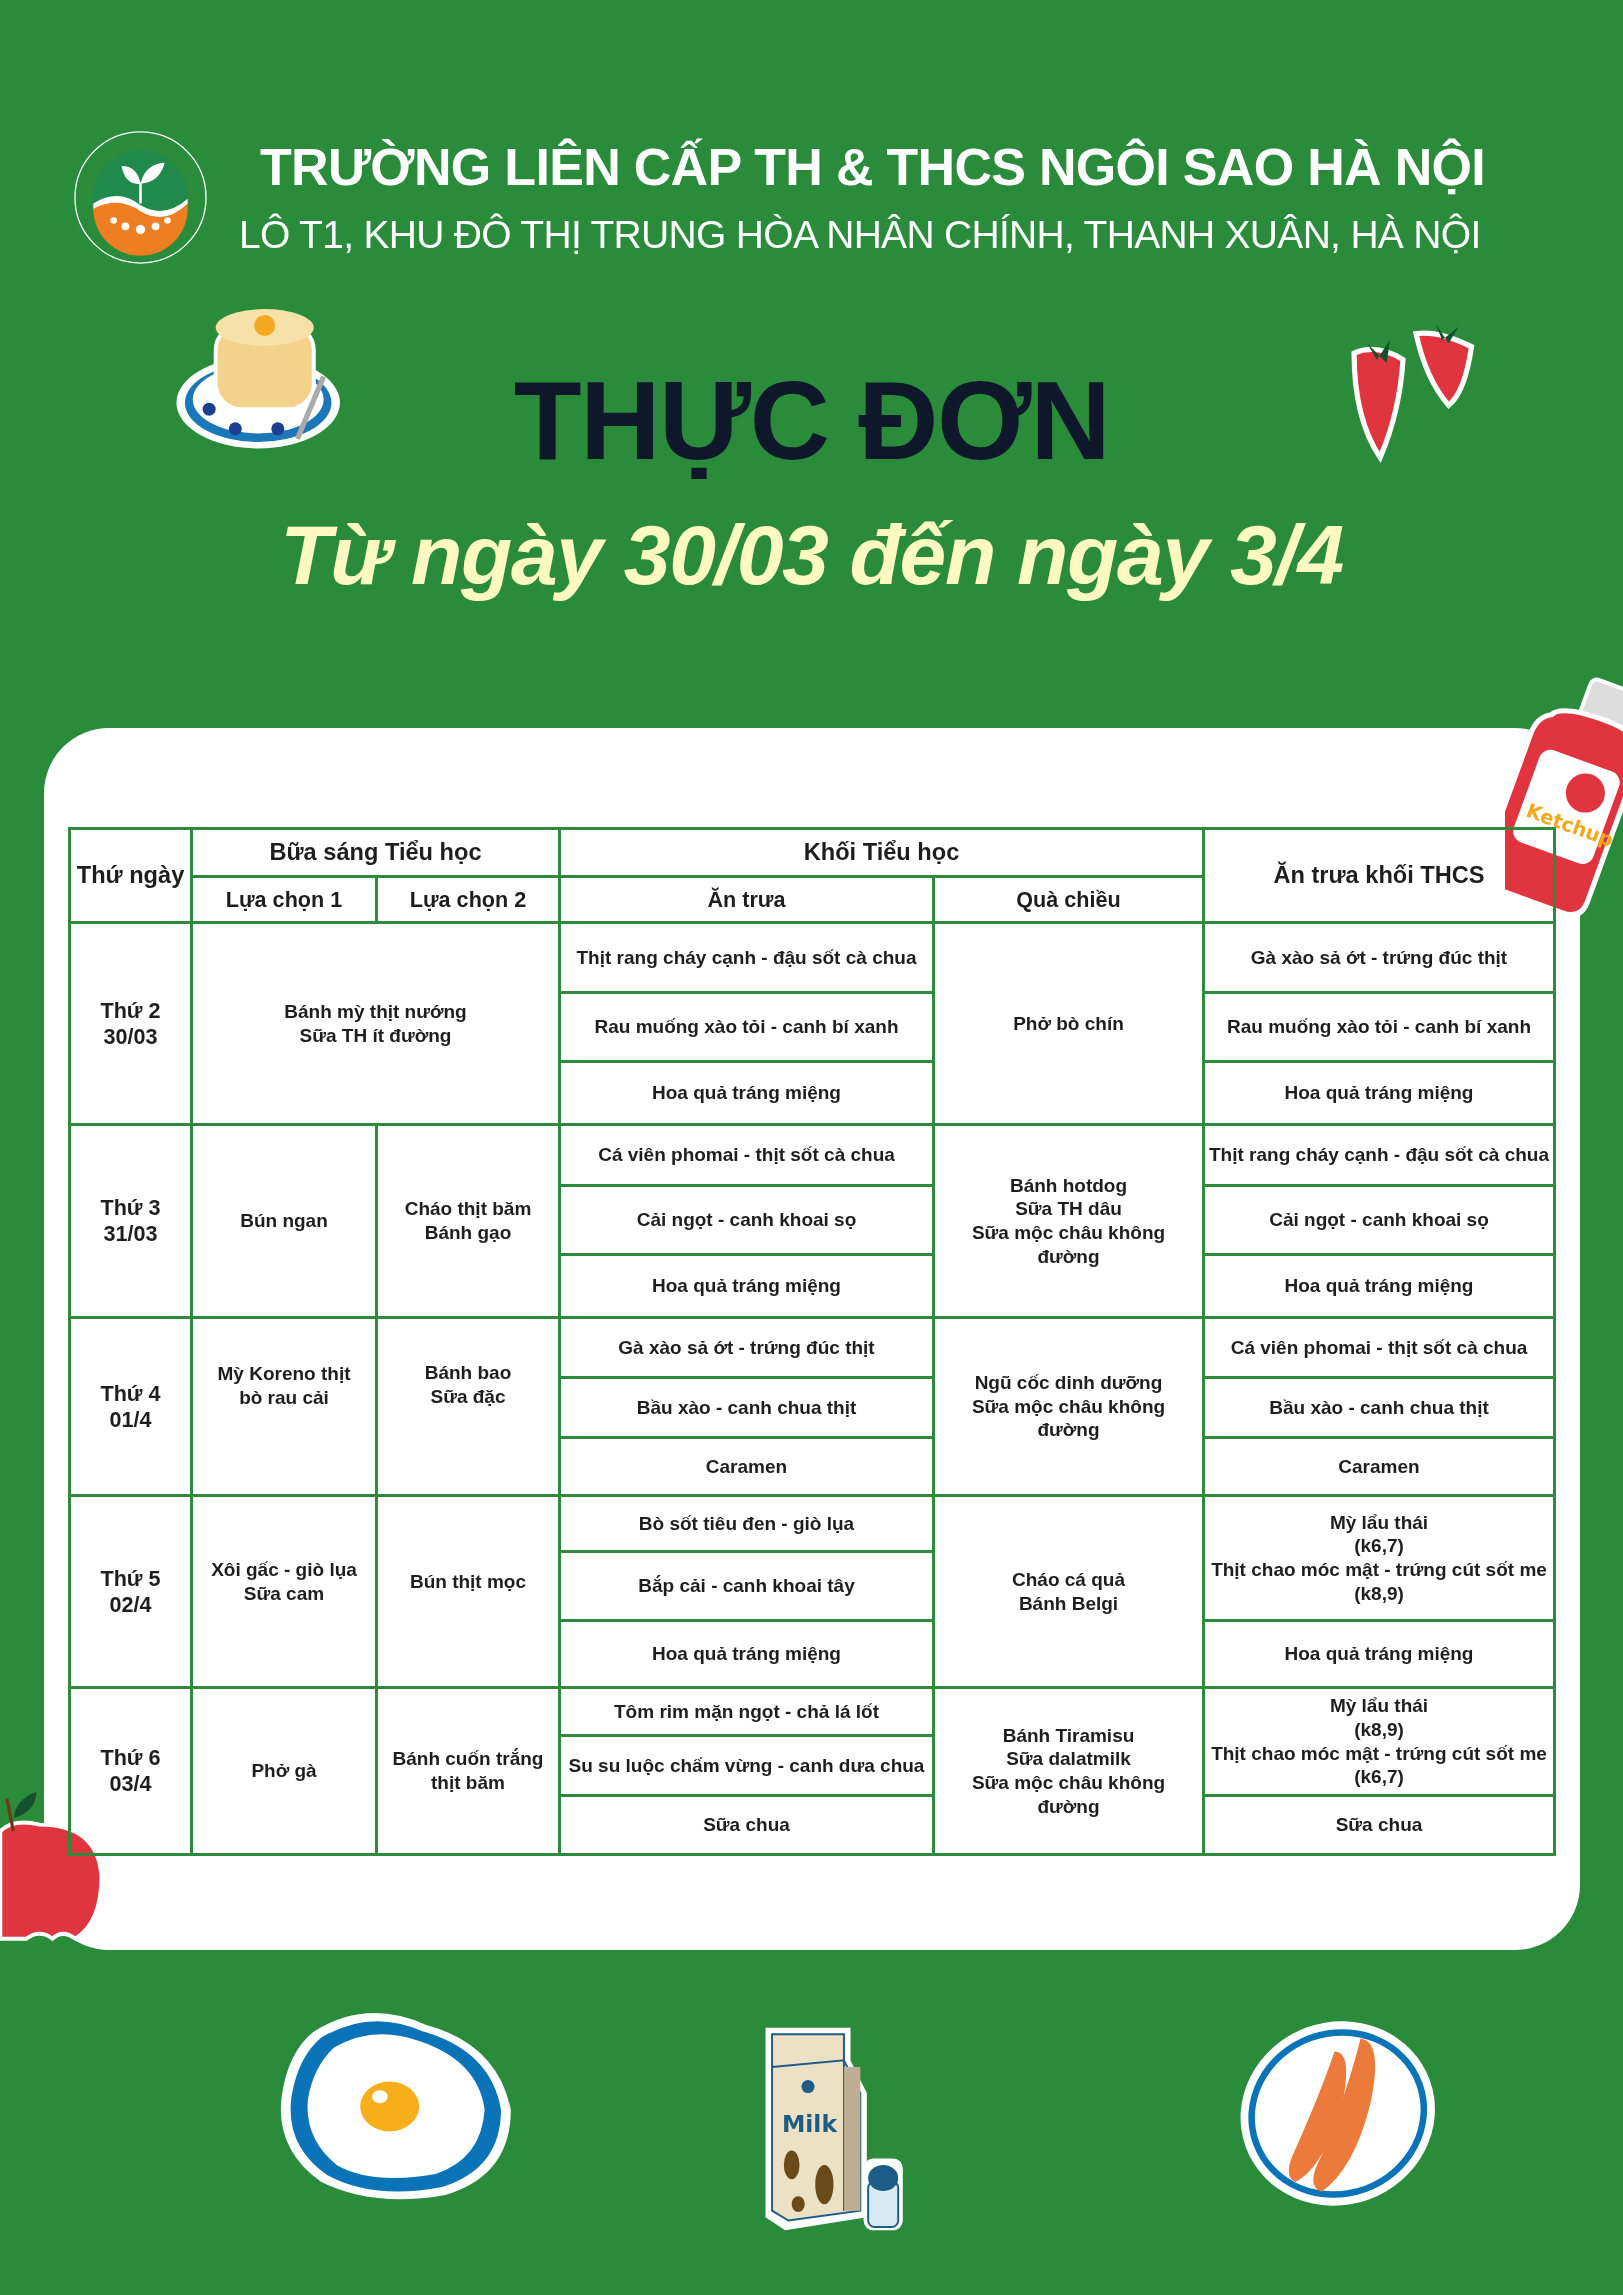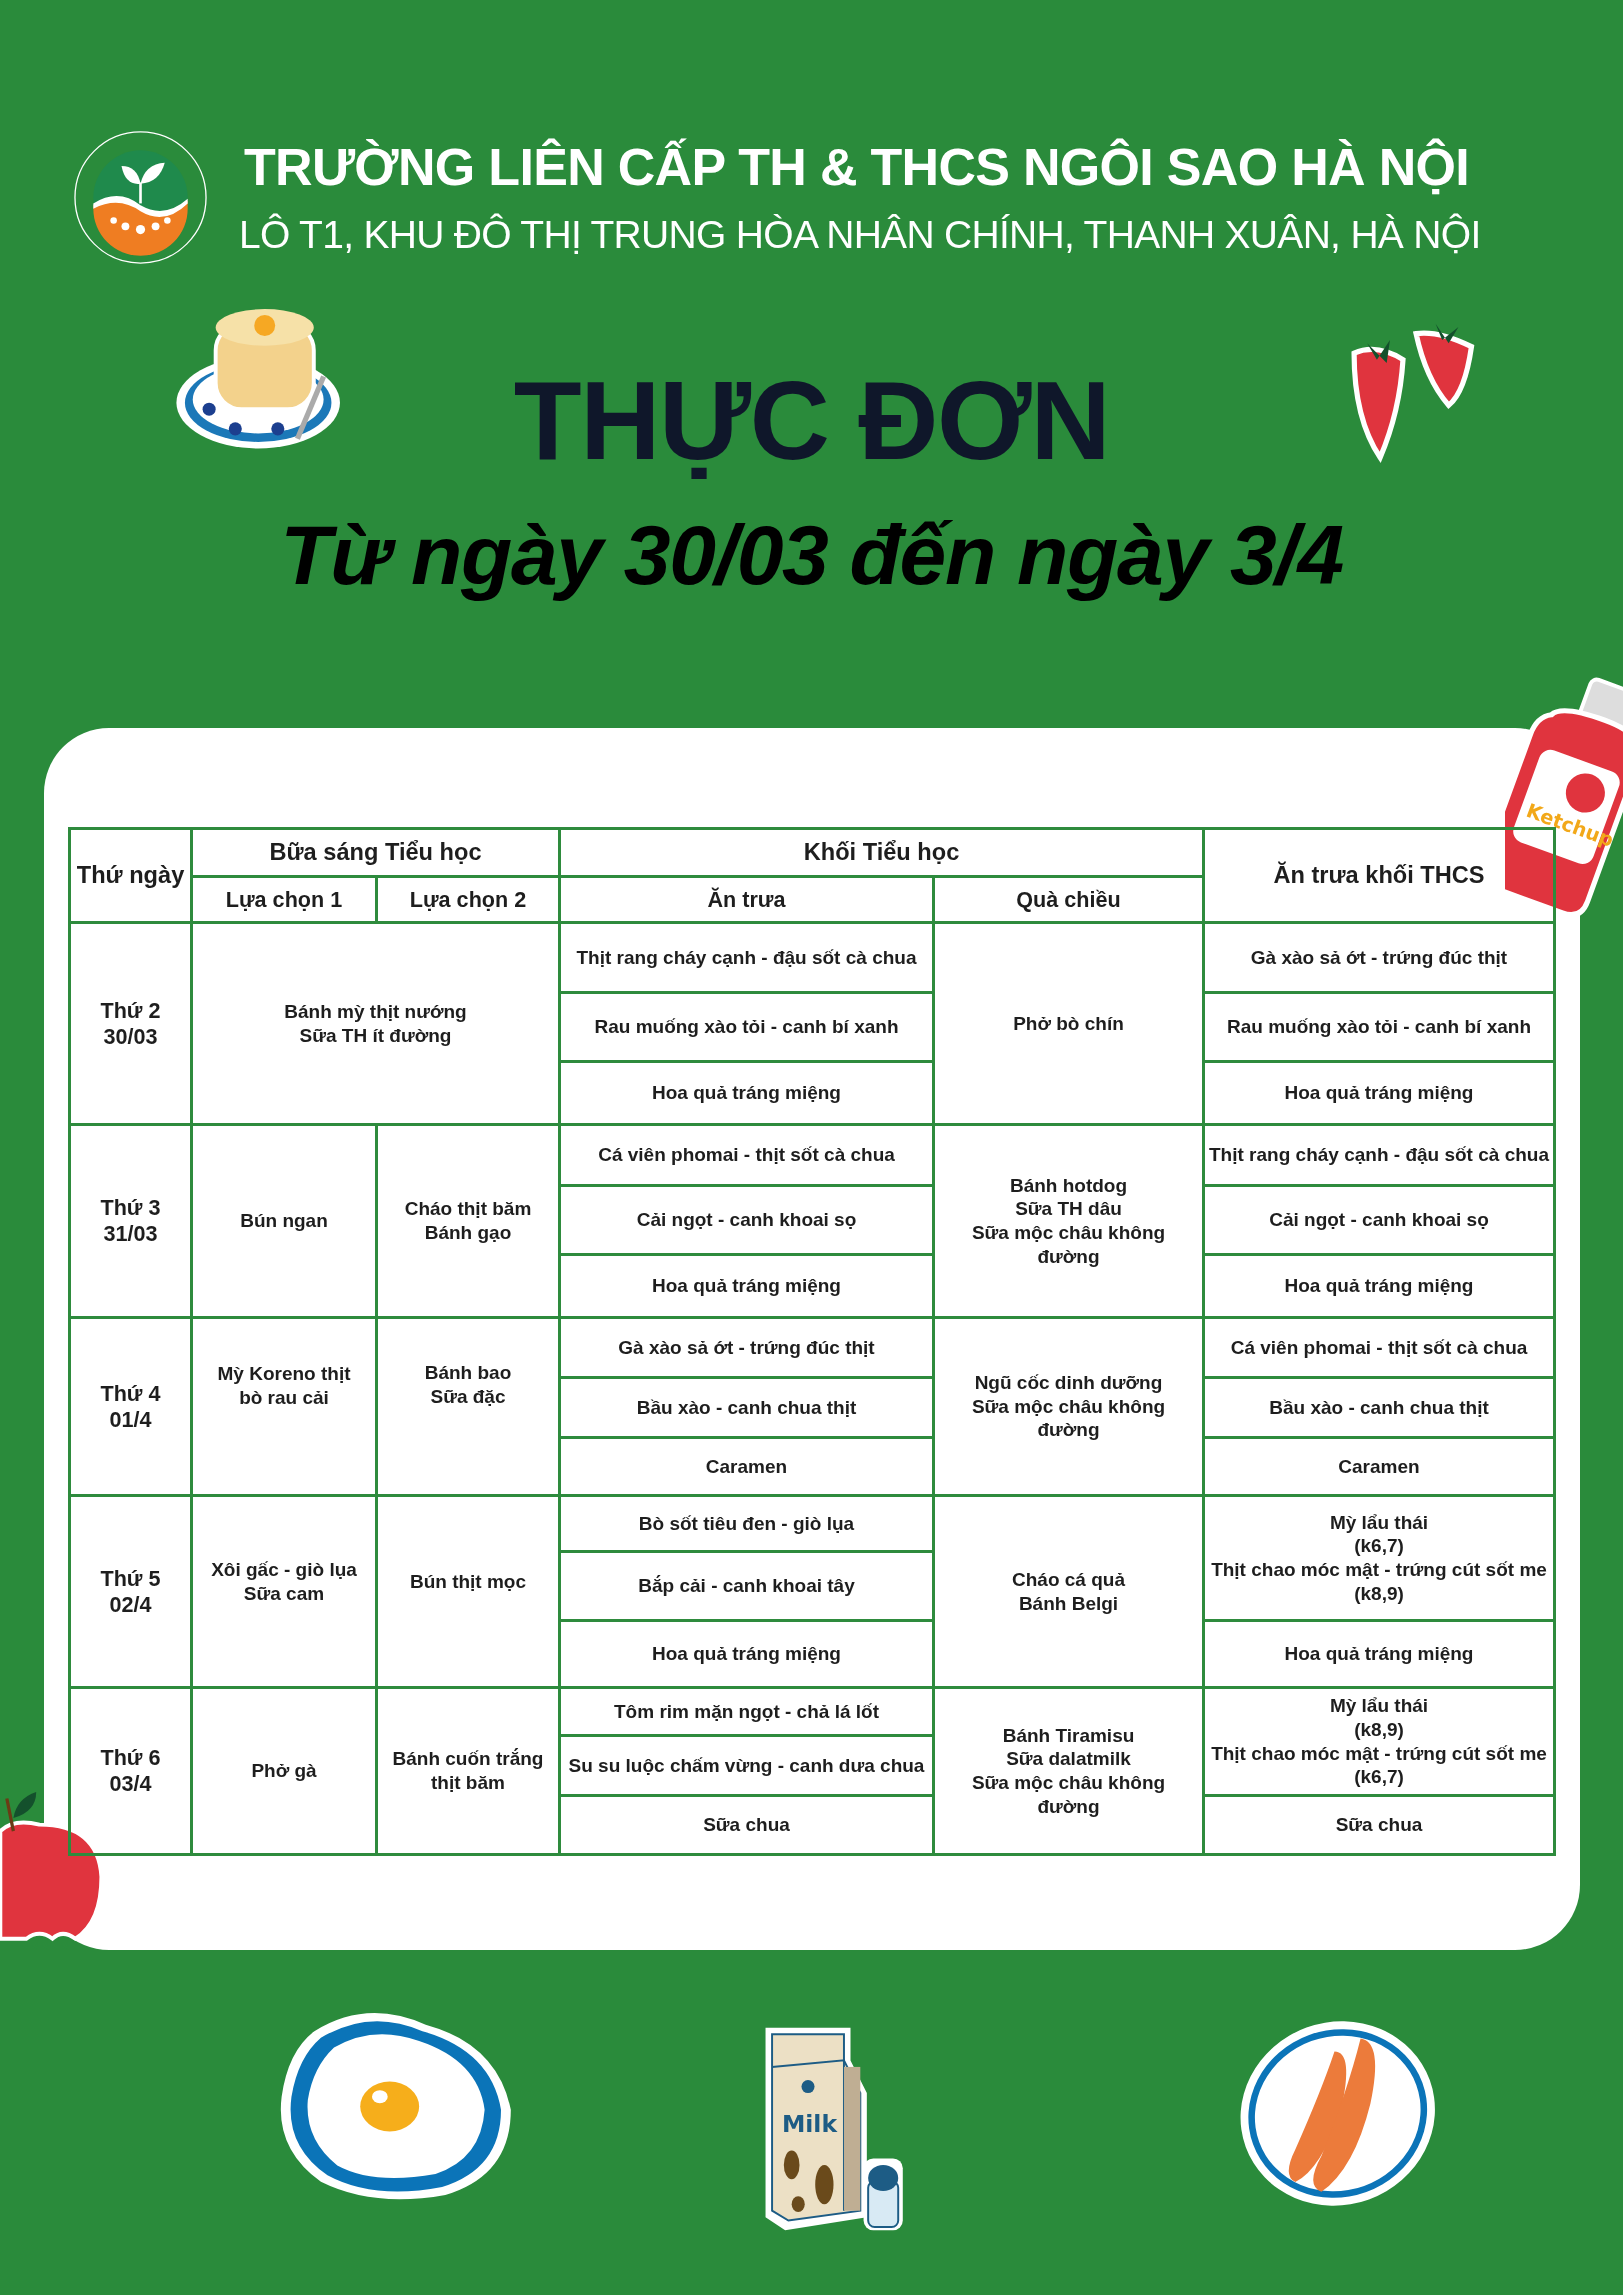--- a/index.html
+++ b/index.html
@@ -6,36 +6,36 @@
   body {
     width: 1623px; height: 2295px; position: relative; overflow: hidden;
     background: #2a8b3b;
     font-family: "Liberation Sans", "DejaVu Sans", sans-serif;
   }
   .abs { position: absolute; }
 
   
   .logo { left: 73px; top: 130px; width: 135px; height: 135px; }
   .school-name {
-    left: 244px; top: 137px; width: 1308px;
+    left: 260px; top: 137px; width: 1308px;
     color: #fff; font-weight: 700; font-size: 52px; letter-spacing: -0.7px;
     white-space: nowrap;
   }
   .school-address {
     left: 239px; top: 213px; width: 1308px;
     color: #fff; font-weight: 400; font-size: 39px; letter-spacing: -0.7px;
     white-space: nowrap;
   }
   .title {
     left: 0; top: 357px; width: 1623px; text-align: center;
     color: #0f172a; font-weight: 700; font-size: 111px; letter-spacing: -1.3px;
   }
   .subtitle {
     left: 0; top: 507px; width: 1623px; text-align: center;
-    color: #000000; font-weight: 700; font-style: italic; font-size: 84px; letter-spacing: -1.3px;
+    color: #fef9c3; font-weight: 700; font-style: italic; font-size: 84px; letter-spacing: -1.3px;
   }
 
   
   .card {
     left: 44px; top: 728px; width: 1536px; height: 1222px;
     background: #fff; border-radius: 65px;
   }
 
   
   table.menu {

